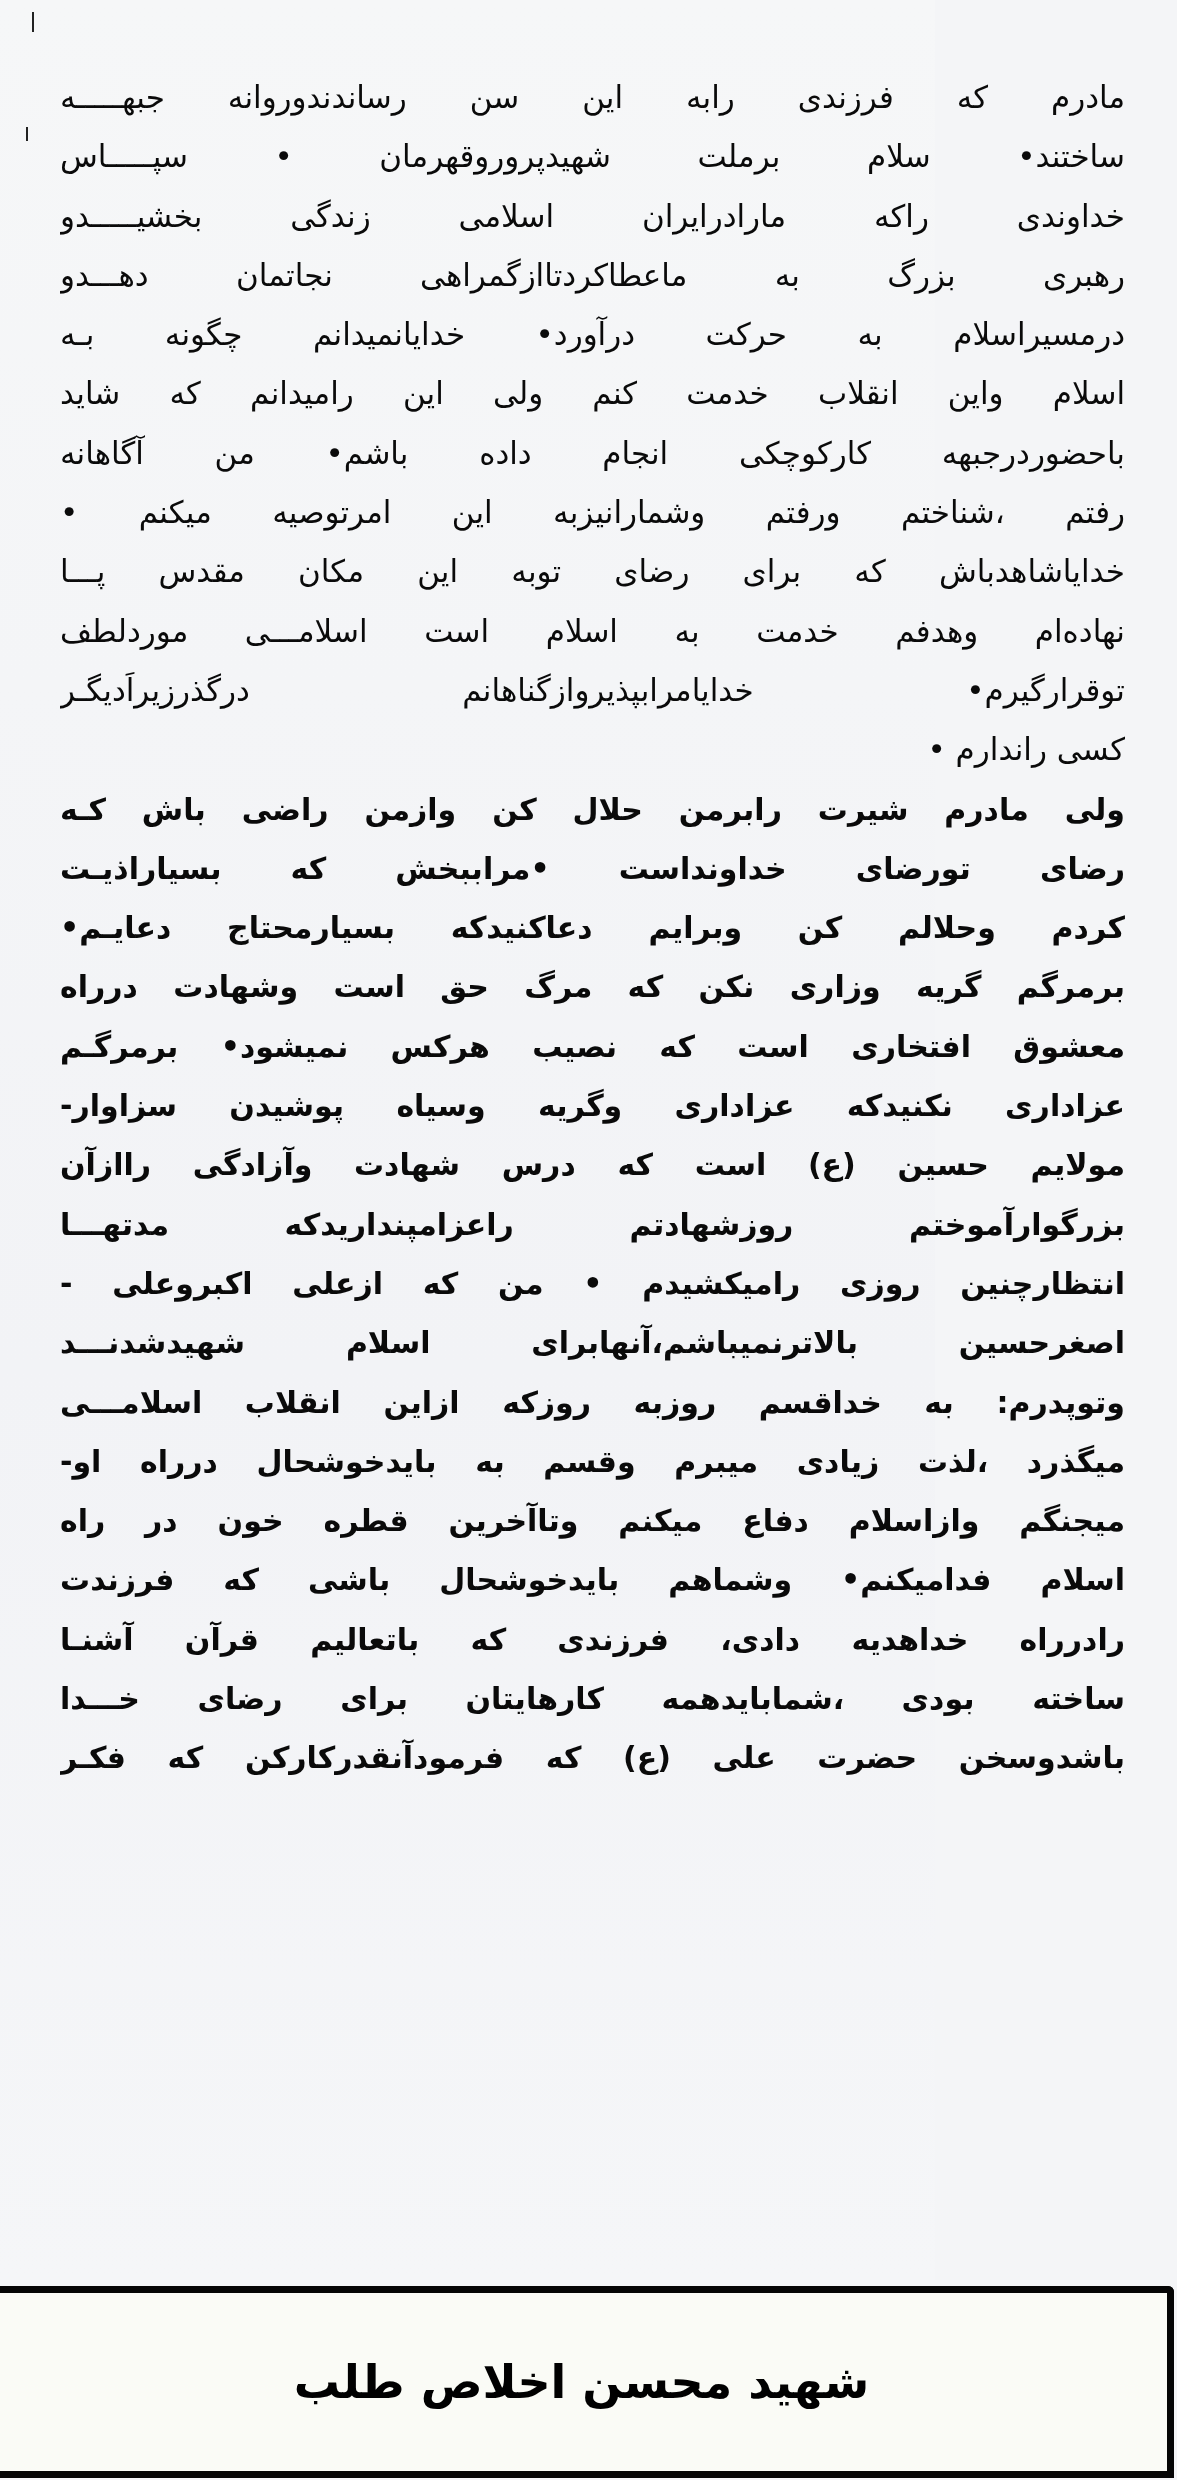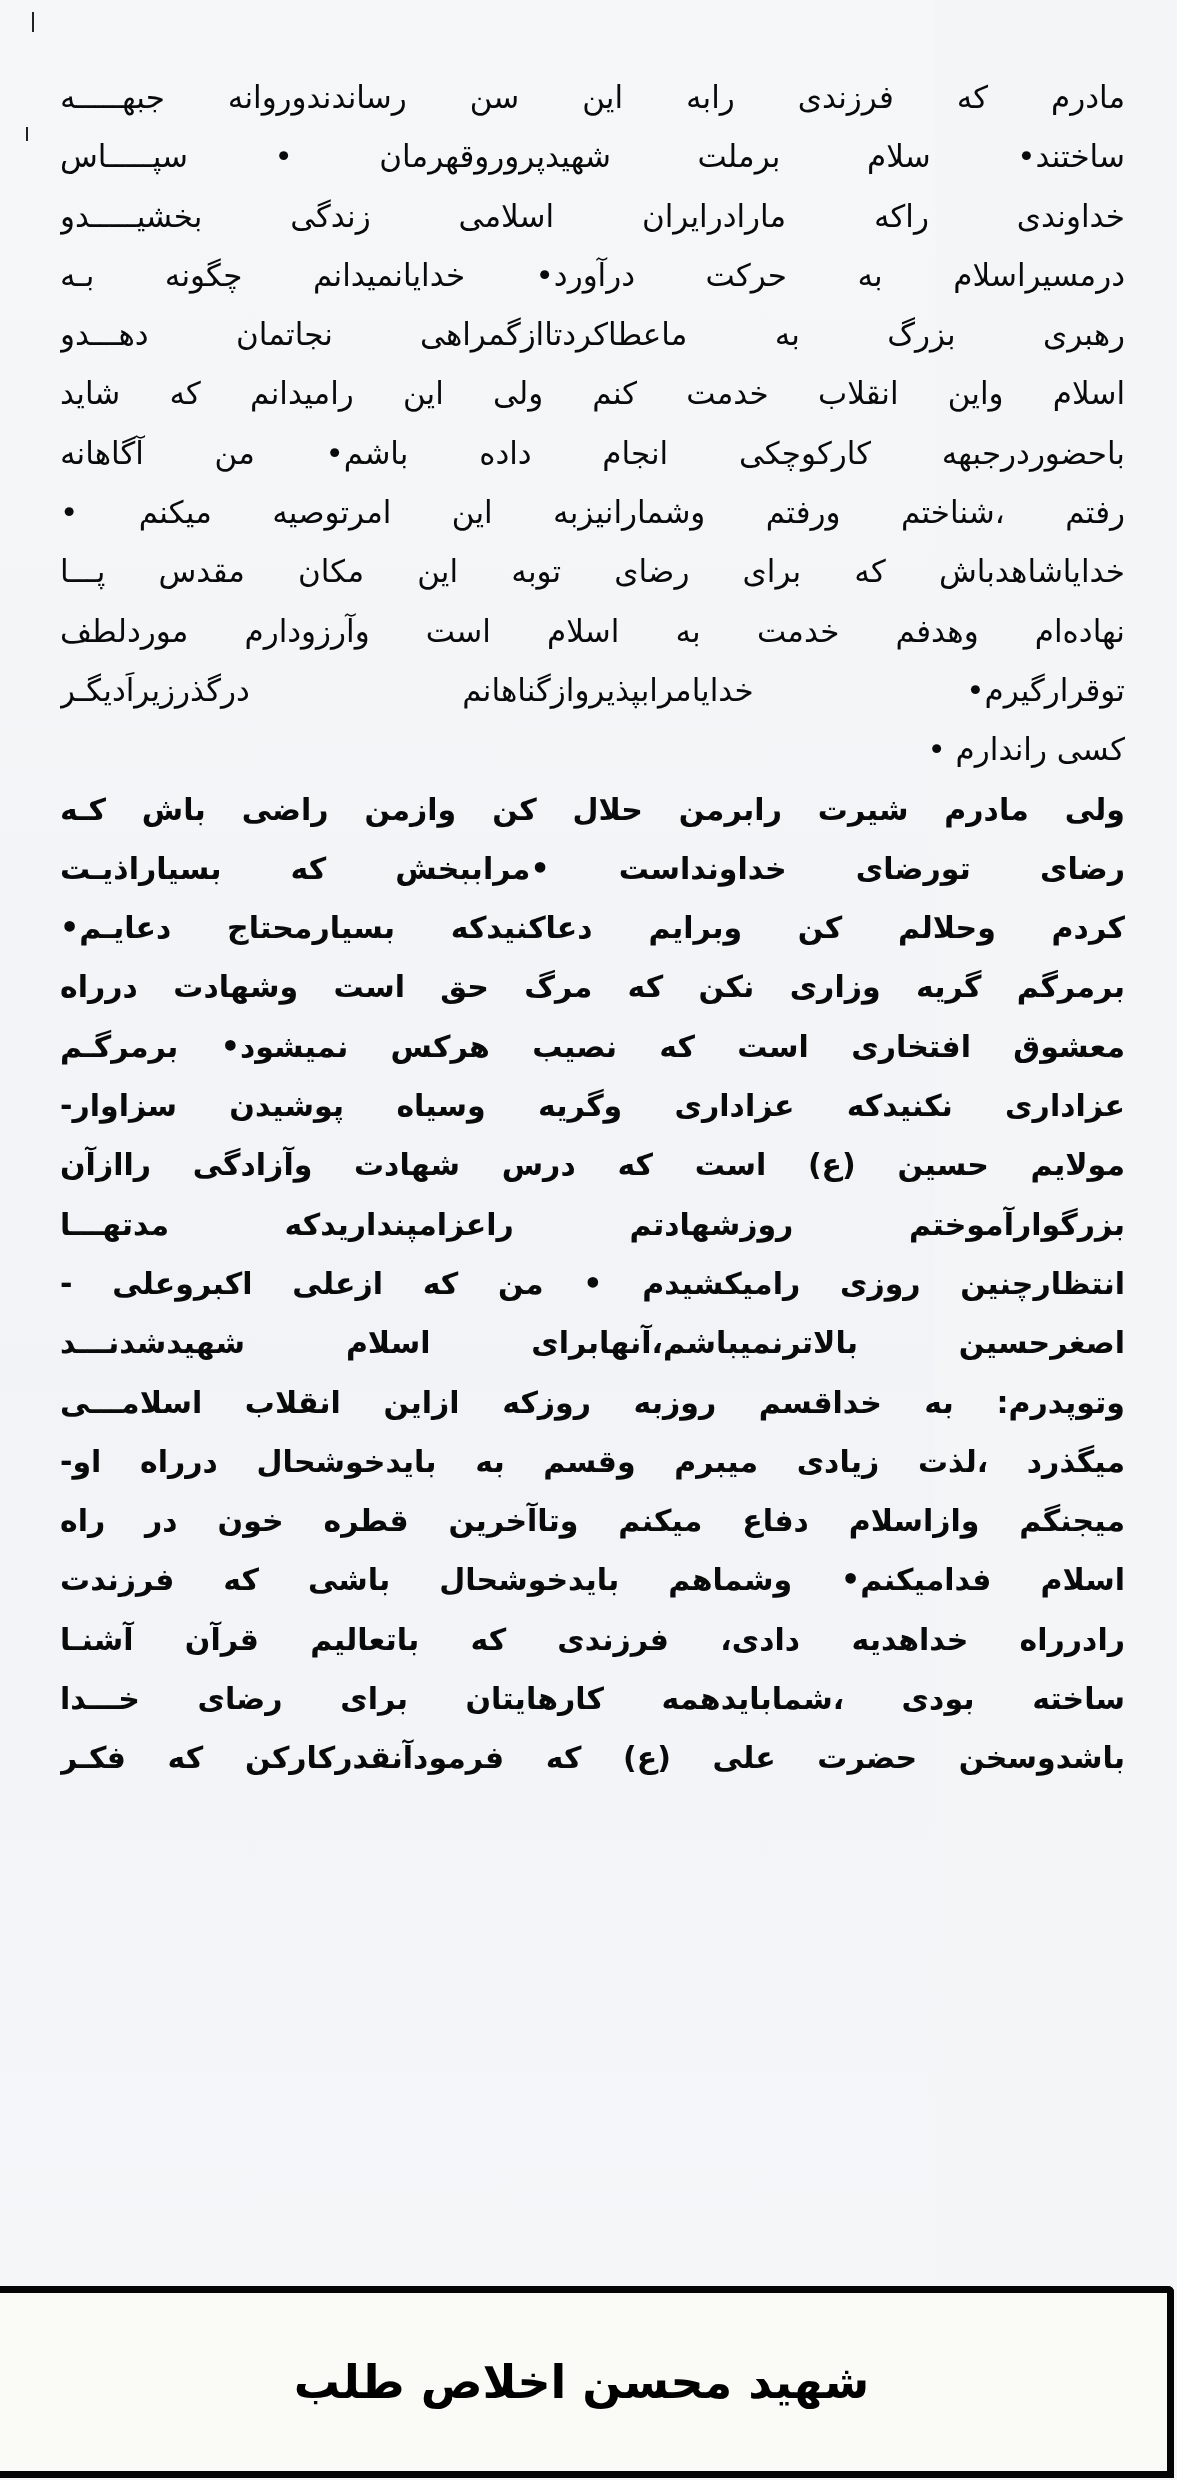--- a/index.html
+++ b/index.html
@@ -85,27 +85,27 @@
 <body>
 
 <div class="page">
   <div class="margin-mark m1"></div>
   <div class="margin-mark m2"></div>
 
   <div class="text-block">
     <span class="line">مادرم که فرزندی رابه این سن رساندندوروانه جبهـــــه</span>
     <span class="line">ساختند• سلام برملت شهیدپروروقهرمان • سپـــــاس</span>
     <span class="line">خداوندی راکه مارادرایران اسلامی زندگی بخشیـــــدو</span>
+    <span class="line">رهبری بزرگ به ماعطاکردتاازگمراهی نجاتمان دهـــدو</span>
     <span class="line">درمسیراسلام به حرکت درآورد• خدایانمیدانم چگونه بـه</span>
-    <span class="line">رهبری بزرگ به ماعطاکردتاازگمراهی نجاتمان دهـــدو</span>
     <span class="line">اسلام واین انقلاب خدمت کنم ولی این رامیدانم که شاید</span>
     <span class="line">باحضوردرجبهه کارکوچکی انجام داده باشم• من آگاهانه</span>
     <span class="line">رفتم ،شناختم ورفتم وشمارانیزبه این امرتوصیه میکنم •</span>
     <span class="line">خدایاشاهدباش که برای رضای توبه این مکان مقدس پـــا</span>
-    <span class="line">نهاده‌ام وهدفم خدمت به اسلام است وآرزودارم موردلطف</span>
+    <span class="line">نهاده‌ام وهدفم خدمت به اسلام است اسلامـــی موردلطف</span>
     <span class="line">توقرارگیرم• خدایامرابپذیروازگناهانم درگذرزیراَدیگـر</span>
     <span class="line last">کسی راندارم •</span>
     <span class="line bold">ولی مادرم شیرت رابرمن حلال کن وازمن راضی باش کـه</span>
     <span class="line bold">رضای تورضای خداونداست •مراببخش که بسیاراذیـت</span>
     <span class="line bold">کردم وحلالم کن وبرایم دعاکنیدکه بسیارمحتاج دعایـم•</span>
     <span class="line bold">برمرگم گریه وزاری نکن که مرگ حق است وشهادت درراه</span>
     <span class="line bold">معشوق افتخاری است که نصیب هرکس نمیشود• برمرگـم</span>
     <span class="line bold">عزاداری نکنیدکه عزاداری وگریه وسیاه پوشیدن سزاوار-</span>
     <span class="line bold">مولایم حسین (ع) است که درس شهادت وآزادگی راازآن</span>
     <span class="line bold">بزرگوارآموختم روزشهادتم راعزامپنداریدکه مدتهـــا</span>

